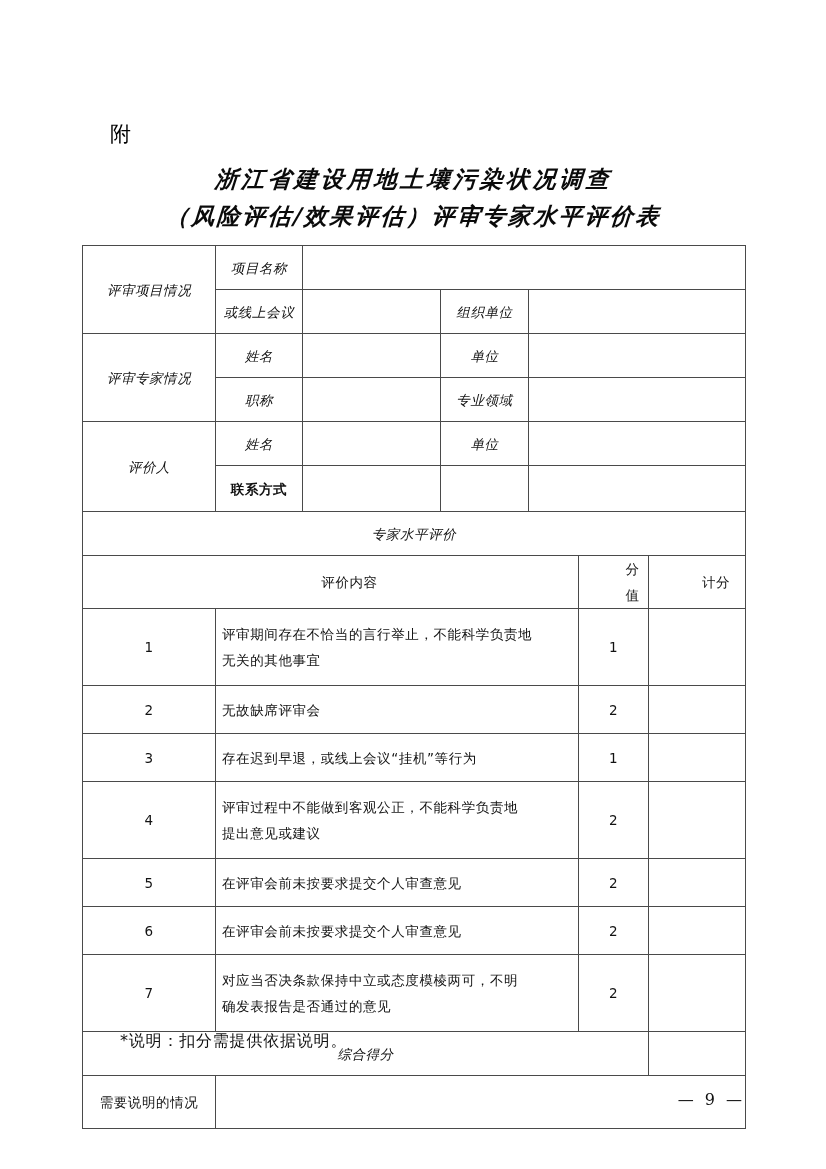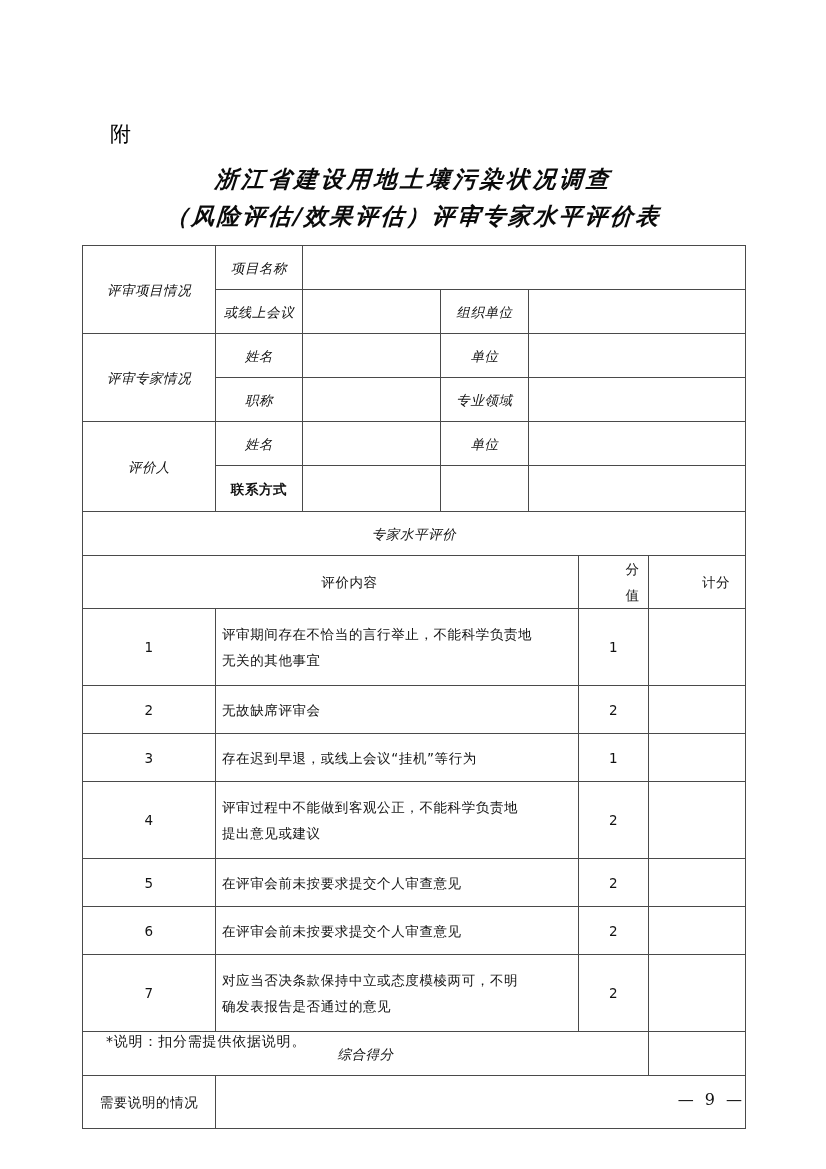--- a/index.html
+++ b/index.html
@@ -103,23 +103,23 @@
   td.multi .ln { display: block; }
 
   td.rowlabel {
     text-align: center;
     letter-spacing: 1px;
   }
 
   
   .footnote {
     position: absolute;
-    left: 106px;
+    left: 120px;
     top: 1029px;
-    font-size: 14px;
+    font-size: 16px;
     line-height: 24px;
     letter-spacing: 0.8px;
     color: #111;
     font-family: "DejaVu Sans", "Liberation Sans", sans-serif;
   }
 
   
   .pagenum {
     position: absolute;
     left: 0;

